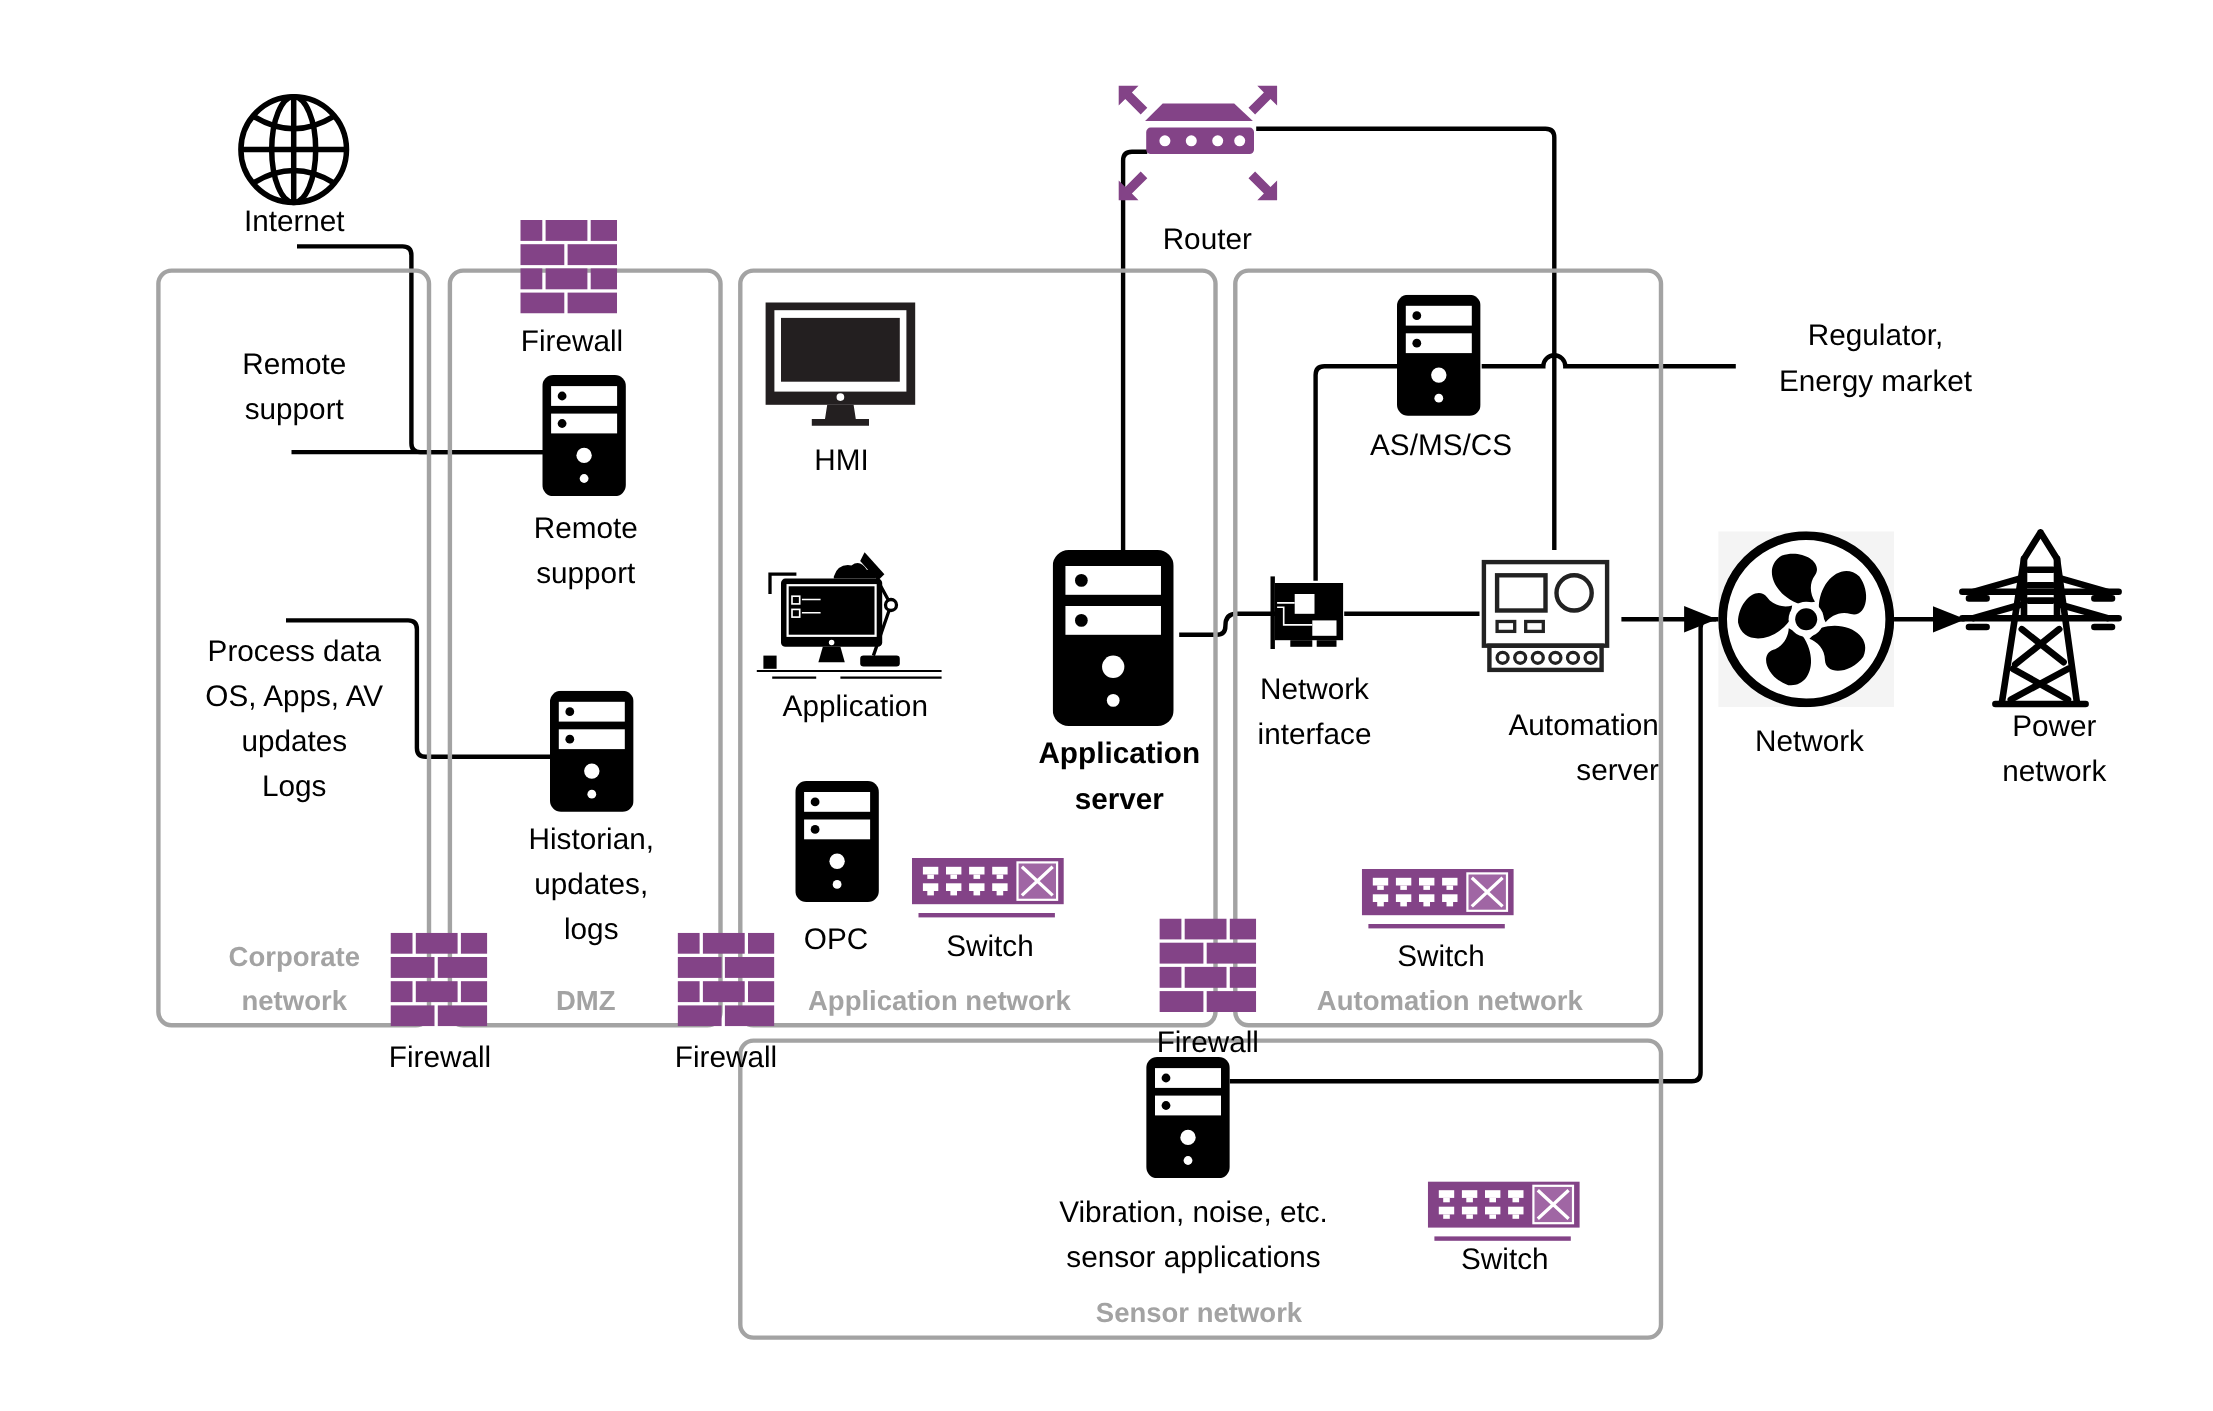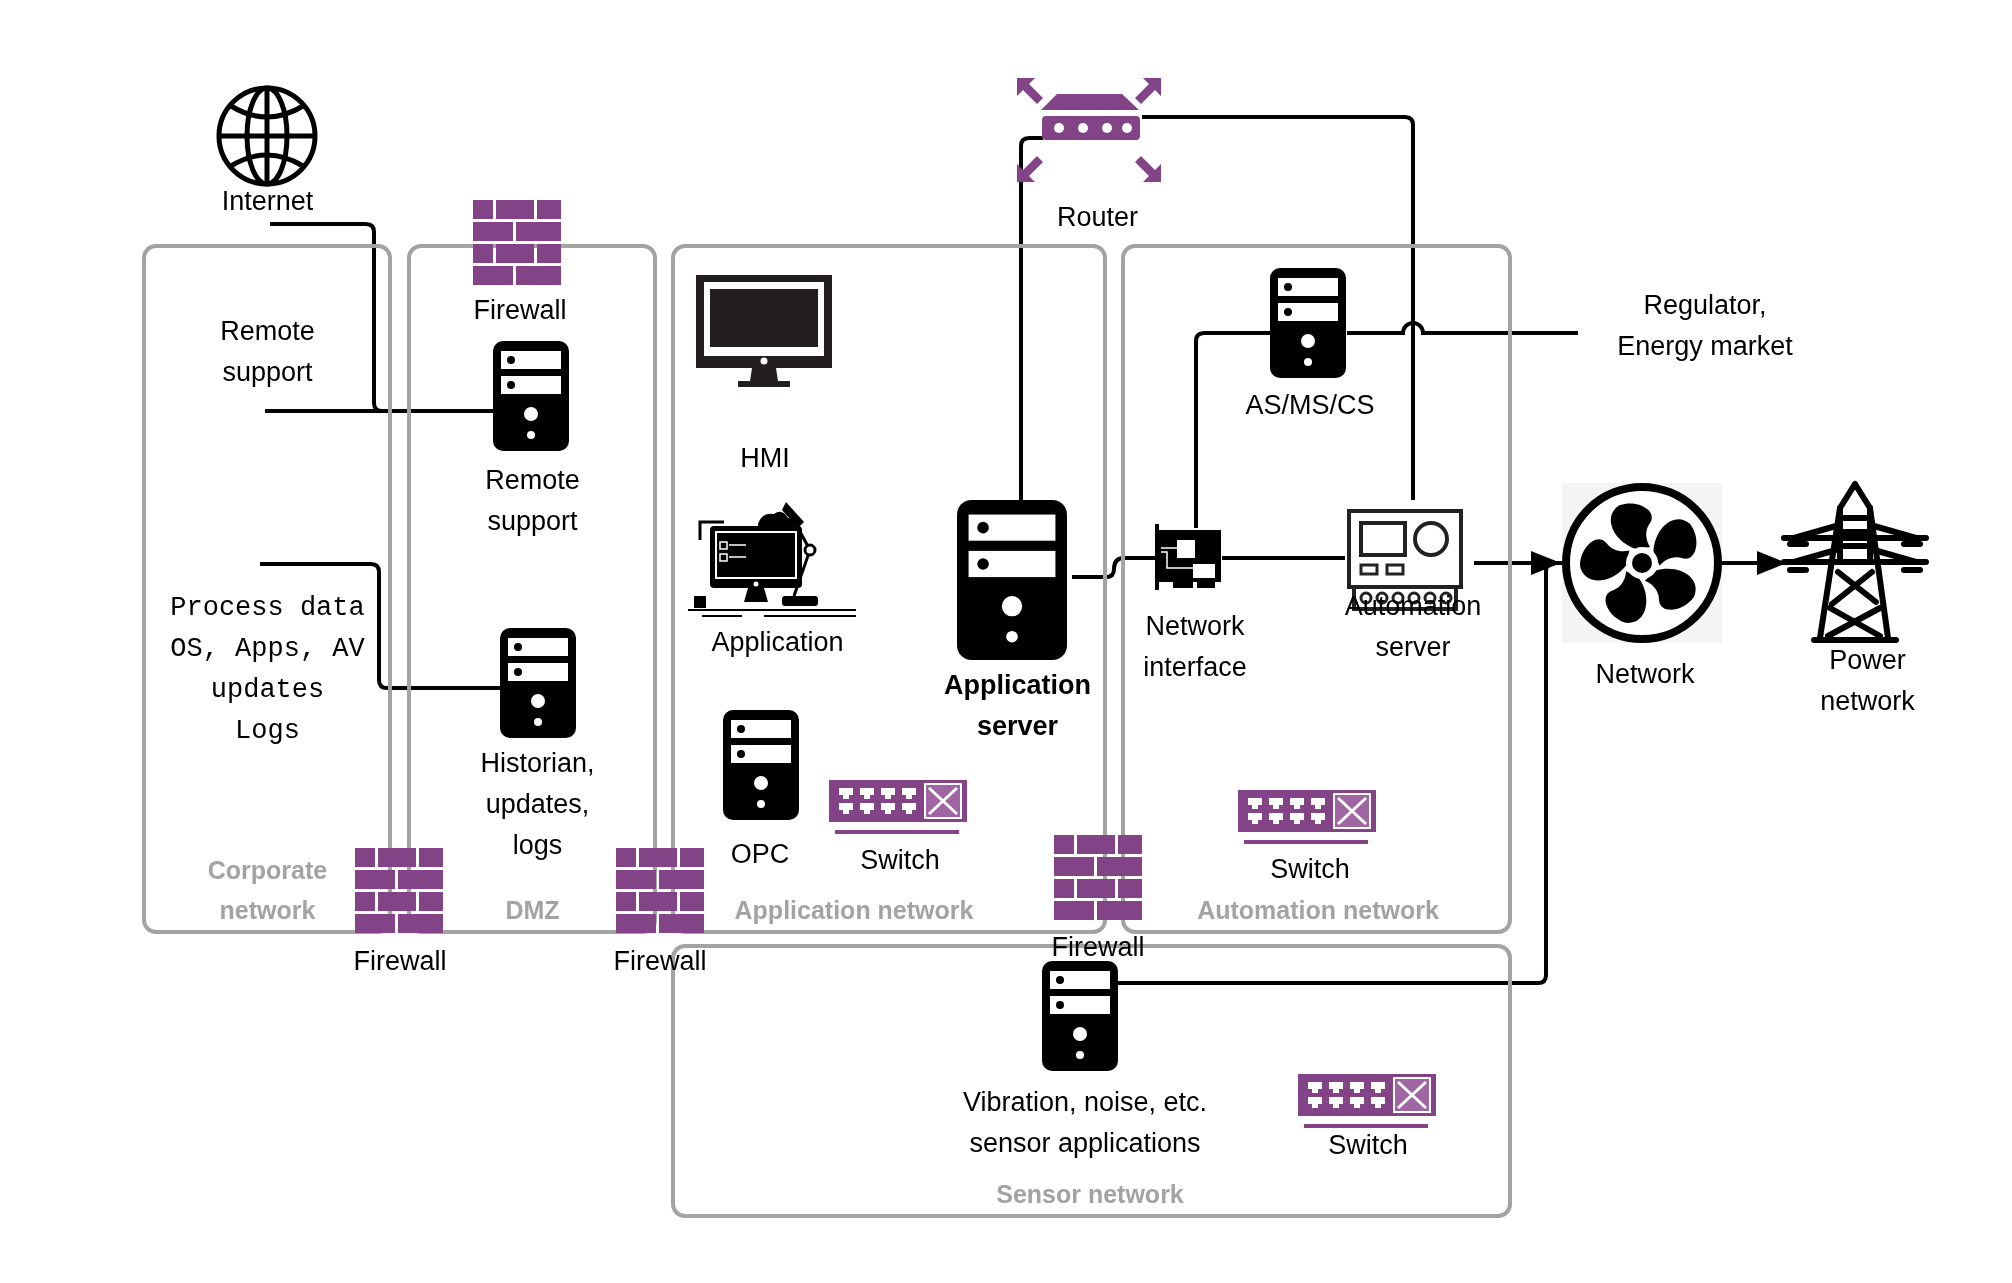--- a/index.html
+++ b/index.html
@@ -72,21 +72,21 @@
     <line x1="52" y1="4" x2="52" y2="100"></line>
     <line x1="4" y1="52" x2="100" y2="52"></line>
     <path d="M16,22 Q52,44 88,22"></path>
     <path d="M16,82 Q52,60 88,82"></path>
   </g>
 </svg>
 <div class="lbl" style="left:190px;top:181px;width:155px;">Internet</div>
 
 <div class="lbl" style="left:180px;top:311px;width:175px;">Remote
 support</div>
-<div class="lbl" style="left:155px;top:588px;width:225px;font-family:Liberation Mono, monospace;">Process data
+<div class="lbl" style="left:155px;top:572px;width:225px;">Process data
 OS, Apps, AV
 updates
 Logs</div>
 
 <svg width="0" height="0" style="position:absolute">
   <defs>
     <g id="fw">
       <rect x="0" y="0" width="20" height="19" fill="#834387"></rect>
       <rect x="23" y="0" width="38" height="19" fill="#834387"></rect>
       <rect x="64" y="0" width="24" height="19" fill="#834387"></rect>
@@ -167,21 +167,21 @@
 updates,
 logs</div>
 
 <svg class="icon" style="left:694px;top:273px;" width="140" height="120" viewBox="0 0 140 120">
   <rect x="2" y="2" width="136" height="93" fill="#231f20"></rect>
   <rect x="10" y="9" width="120" height="74" fill="#fff"></rect>
   <rect x="16" y="16" width="108" height="58" fill="#231f20"></rect>
   <circle cx="70" cy="88" r="3.5" fill="#fff"></circle>
   <path d="M58,95 H82 L84,108 H96 V114 H44 V108 H56 Z" fill="#231f20"></path>
 </svg>
-<div class="lbl" style="left:705px;top:398px;width:120px;margin-top:40px;">HMI</div>
+<div class="lbl" style="left:705px;top:398px;width:120px;">HMI</div>
 
 <svg class="icon" style="left:686px;top:492px;" width="180" height="130" viewBox="0 0 180 130">
   <path d="M14,48 V30 H38" fill="none" stroke="#000" stroke-width="3"></path>
   <path d="M72,32 q4,-12 16,-10 q8,-6 14,4 q8,0 8,8 H72 Z" fill="#000"></path>
   <rect x="24" y="34" width="92" height="62" rx="4" fill="#000"></rect>
   <rect x="30" y="40" width="80" height="46" fill="none" stroke="#fff" stroke-width="2"></rect>
   <rect x="34" y="50" width="7" height="7" fill="none" stroke="#fff" stroke-width="1.5"></rect>
   <rect x="34" y="62" width="7" height="7" fill="none" stroke="#fff" stroke-width="1.5"></rect>
   <path d="M43,53 H60 M43,65 H60" stroke="#fff" stroke-width="1.5"></path>
   <circle cx="70" cy="92" r="2.5" fill="#fff"></circle>
@@ -258,21 +258,21 @@
   <rect x="8" y="79" width="102" height="22" fill="none" stroke="#222" stroke-width="4"></rect>
   <g fill="none" stroke="#222" stroke-width="3">
     <circle cx="20" cy="90" r="5"></circle>
       <circle cx="36" cy="90" r="5"></circle>
       <circle cx="52" cy="90" r="5"></circle>
     <circle cx="68" cy="90" r="5"></circle>
       <circle cx="84" cy="90" r="5"></circle>
       <circle cx="100" cy="90" r="5"></circle>
   </g>
 </svg>
-<div class="lbl" style="left:1318px;top:586px;width:190px;">Automation
+<div class="lbl" style="left:1318px;top:639px;width:190px;text-align:right;">Automation
 server</div>
 
 <svg class="icon" style="left:1238px;top:790px;" width="140" height="58">
     <use href="#sw"></use>
   </svg>
 <div class="lbl" style="left:1240px;top:849px;width:140px;">Switch</div>
 
 <svg class="icon" style="left:1562px;top:483px;" width="160" height="160" viewBox="0 0 160 160">
   <rect x="0" y="0" width="160" height="160" fill="#f4f4f4"></rect>
   <circle cx="80" cy="80" r="76" fill="#fff" stroke="#000" stroke-width="8"></circle>

